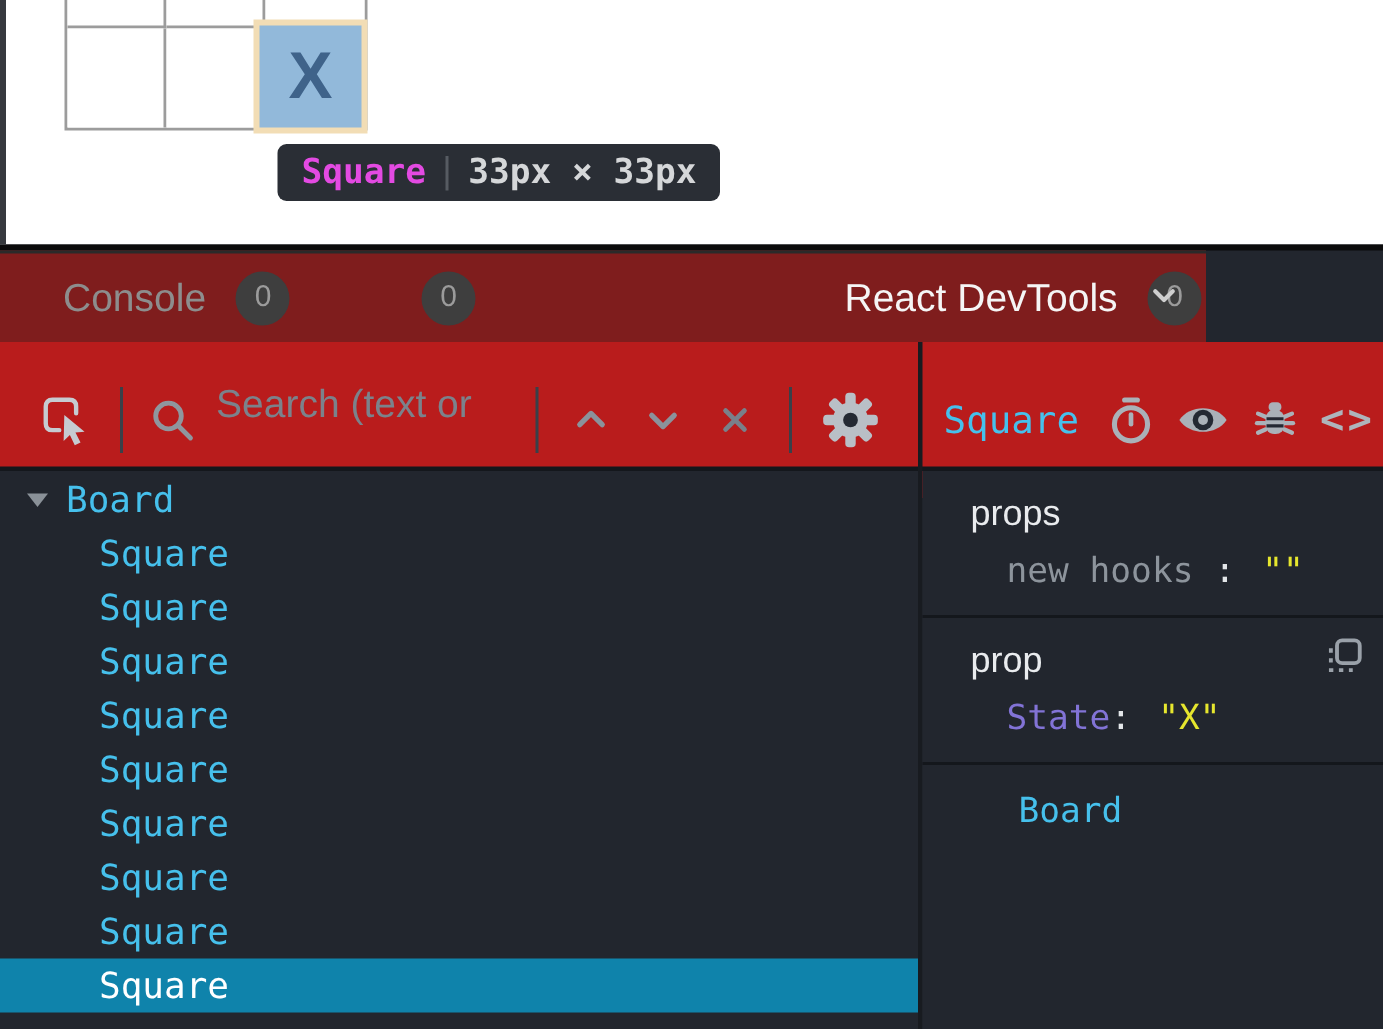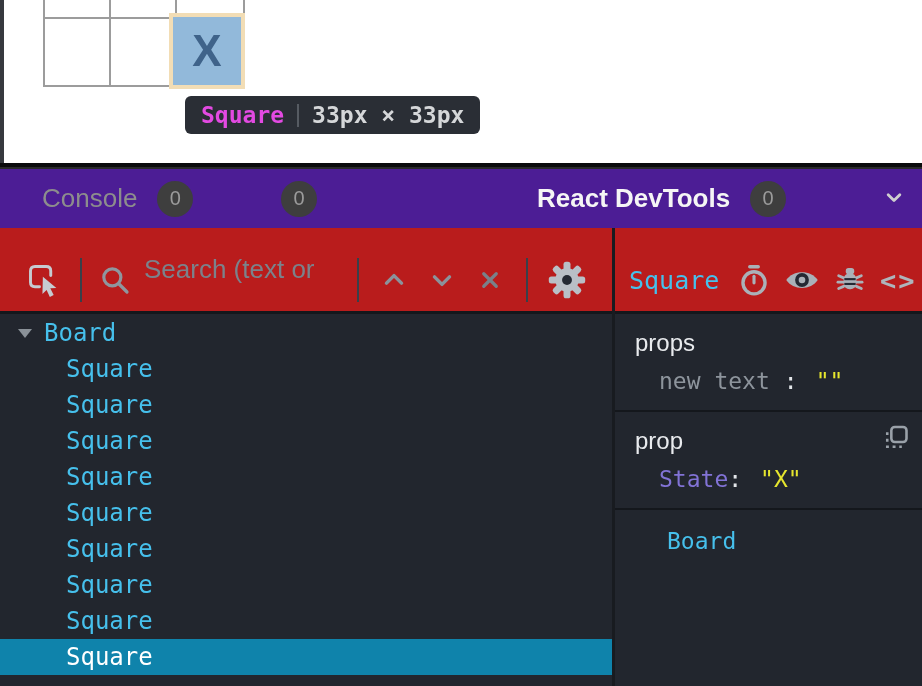--- a/index.html
+++ b/index.html
@@ -34,26 +34,26 @@
     display:inline-flex; align-items:center; gap:13px; padding:0 16px;
     font-family:"DejaVu Sans Mono", monospace; font-weight:700; font-size:23px;
   }
   .tt-name{ color:#e34ae2; }
   .tt-sep{ width:2px; height:23px; background:#565b62; }
   .tt-dims{ color:#d5d7d9; }
 
   
   .sep-black{ position:absolute; left:0; top:163px; width:922px; height:4px; background:#0b0b0c; }
   .tabbar{
-    position:absolute; left:0; top:167px; width:922px; height:61px;
-    background:#4c1d95; border-top:2px solid #2a2a2a;
+    position:absolute; left:0; top:167px; width:804px; height:61px;
+    background:#7f1d1d; border-top:2px solid #2a2a2a;
   }
   .tab{ position:absolute; top:0; height:100%; display:flex; align-items:center; gap:20px; cursor:default; }
   .tab-label{ font-size:26px; color:#8d8d8d; }
-  .tab.active .tab-label{ color:#f5f5f5; font-weight:700; }
+  .tab.active .tab-label{ color:#f5f5f5; font-weight:400;margin-left:26px; }
   .badge{
     width:36px; height:36px; border-radius:50%; background:#3e3e3e;
     color:#9b9b9b; font-size:20px; display:flex; align-items:center; justify-content:center;
   }
   #tab-console{ left:42px; } #tab-problems{ left:281px; } #tab-react{ left:537px; }
   .tabbar-chevron{ position:absolute; right:14px; top:50%; transform:translateY(-50%); }
 
   
   .toolbar{ position:absolute; left:0; top:228px; width:922px; height:104px; background:#b91c1c; }
   .toolbar .titem{ position:absolute; top:50%; transform:translateY(-50%); display:flex; align-items:center; }
@@ -83,21 +83,21 @@
   }
   .tree-row:first-child{ margin-top:1px; }
   .tri{
     width:0; height:0; margin-left:18px; margin-right:12px;
     border-left:7px solid transparent; border-right:7px solid transparent;
     border-top:9px solid #8a9198;
   }
   .tree-row.child{ padding-left:66px; }
   .tree-row.selected{ background:#0f83ab; color:#ffffff; }
 
-  .section{ border-bottom:2px solid #14171c; padding:12px 0 14px 4px; position:relative; }
+  .section{ border-bottom:2px solid #14171c; padding:12px 0 14px 16px; position:relative; }
   .sec-title{ font-size:24px; color:#e9ebee; line-height:30px; margin:2px 0 8px 16px; }
   .kv{
     display:flex; align-items:center; margin-left:40px; line-height:30px;
     font-family:"DejaVu Sans Mono", monospace; font-size:23px;
   }
   .kv .key-gray{ color:#8d949c; }
   .kv .key-purple{ color:#8273d6; }
   .kv .colon{ color:#e3e6e9; }
   .kv .colon.gap{ margin-left:14px; }
   .kv .val-yellow{ color:#e6e62e; margin-left:18px; }
@@ -269,21 +269,21 @@
         <span>Square</span>
       </div>
   </div>
 
   <div class="panel-divider"></div>
 
   <div class="details-panel">
     <div class="section">
       <div class="sec-title">props</div>
       <div class="kv">
-        <span class="key-gray">new text</span>
+        <span class="key-gray">new hooks</span>
         <span class="colon gap">:</span>
         <span class="val-yellow">""</span>
       </div>
     </div>
     <div class="section">
       <div class="sec-title">prop</div>
       <div class="parse-hooks">
         <svg width="28" height="28" viewBox="0 0 24 24">
           <rect x="8" y="2.5" width="13" height="13" rx="3" fill="none" stroke="#9aa1a9" stroke-width="2.2"></rect>
           <path d="M4.5,7 V19.5 H17" fill="none" stroke="#9aa1a9" stroke-width="2.2" stroke-dasharray="2.5,3.2"></path>

